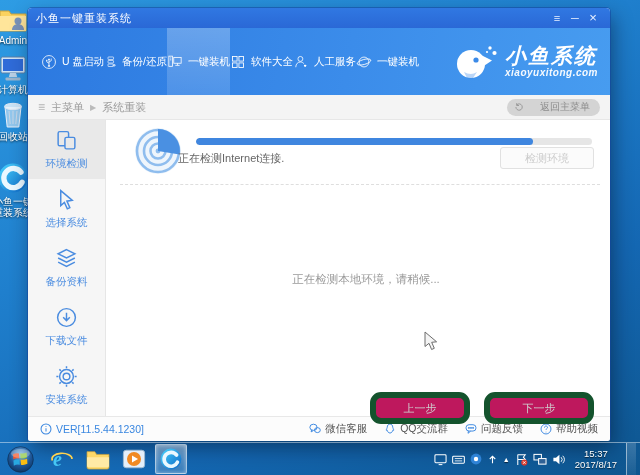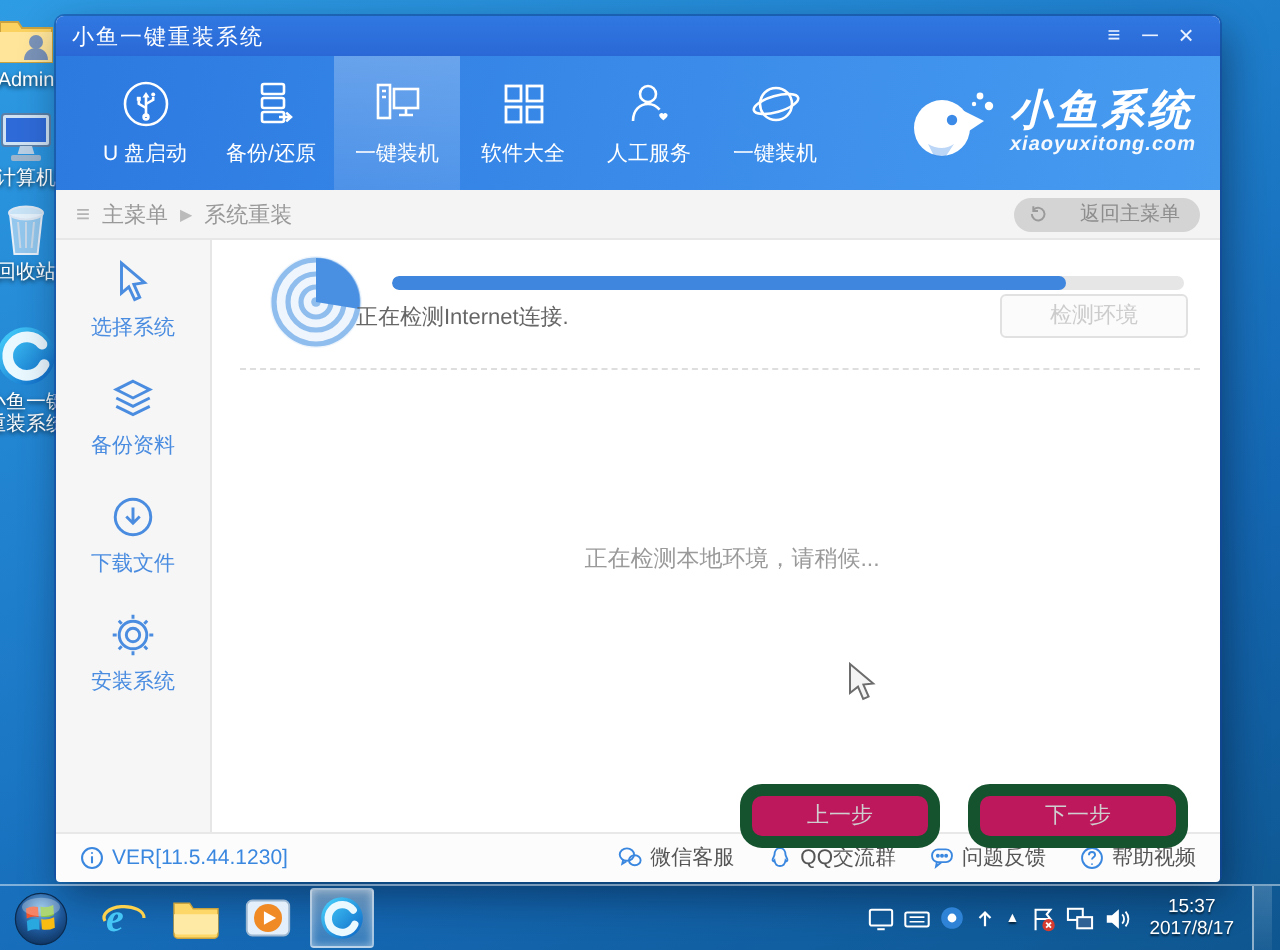--- a/index.html
+++ b/index.html
@@ -15,21 +15,21 @@
     border-radius:4px 4px 2px 2px;background:#fff;
     box-shadow:0 0 0 1px rgba(20,70,160,.55),3px 8px 20px rgba(0,10,30,.45);}
   .titlebar{height:20px;background:linear-gradient(#3078e2,#2a68d6);border-radius:4px 4px 0 0;
     display:flex;align-items:center;padding:0 8px;color:#fff;font-size:11px;}
   .titlebar .tt{flex:1;letter-spacing:1px;}
   .tbtn{width:18px;text-align:center;color:#eaf2ff;font-size:11px;cursor:default;line-height:18px;}
   .tbtn.close{font-size:13px;}
   
   .nav{position:relative;height:67px;background:linear-gradient(100deg,#2c79e0 0%,#3b8ceA 55%,#479cf0 100%);
     display:flex;padding-left:13px;}
-  .ni{width:63px;height:67px;display:flex;flex-direction:column;align-items:center;
+  .ni{width:63px;height:67px;display:flex;flex-direction:row;align-items:center;
     justify-content:center;gap:5px;color:#fff;}
   .ni.active{background:linear-gradient(rgba(255,255,255,.26),rgba(255,255,255,.13));}
   .ni svg{width:26px;height:26px;color:#fff;}
   .ni .nl{font-size:10.5px;white-space:nowrap;}
   .brand{position:absolute;right:12px;top:0;height:67px;display:flex;align-items:center;gap:7px;}
   .brand .bt{color:#fff;font-style:italic;}
   .brand .bn{font-size:21px;font-weight:bold;letter-spacing:2px;line-height:22px;}
   .brand .bd{font-size:10px;font-weight:bold;opacity:.95;letter-spacing:.5px;}
   
   .crumb{height:24px;background:#f4f4f4;border-bottom:1px solid #e7e7e7;display:flex;
@@ -236,20 +236,27 @@
             <path d="M2.3 6 a3.8 3.8 0 1 0 1.2-2.7"></path>
             <path d="M3.2 1.4 v2.8 h2.8"></path>
           </svg>
         <span>返回主菜单</span>
       </span>
     </div>
 
     <div class="body">
 
       <div class="side">
+        <div class="si active">
+          <svg viewBox="0 0 22 22" fill="none" stroke="currentColor" stroke-width="1.4">
+              <rect x="3" y="2.5" width="10" height="13.5" rx="1.5"></rect>
+              <rect x="9.5" y="8" width="9.5" height="11" rx="1.5" fill="#e9e9e9"></rect>
+            </svg>
+          <span class="sl">环境检测</span>
+        </div>
         <div class="si">
           <svg viewBox="0 0 22 22" fill="none" stroke="currentColor" stroke-width="1.4">
               <path d="M5.5 2.5 L16.5 11.8 L11.4 12.6 L14.2 18.8 L11.8 19.9 L9 13.8 L5.5 16.8 Z"></path>
             </svg>
           <span class="sl">选择系统</span>
         </div>
         <div class="si">
           <svg viewBox="0 0 22 22" fill="none" stroke="currentColor" stroke-width="1.4">
               <path d="M11 2.5 L19 6.5 L11 10.5 L3 6.5 Z"></path>
               <path d="M3 10.5 L11 14.5 L19 10.5"></path>

